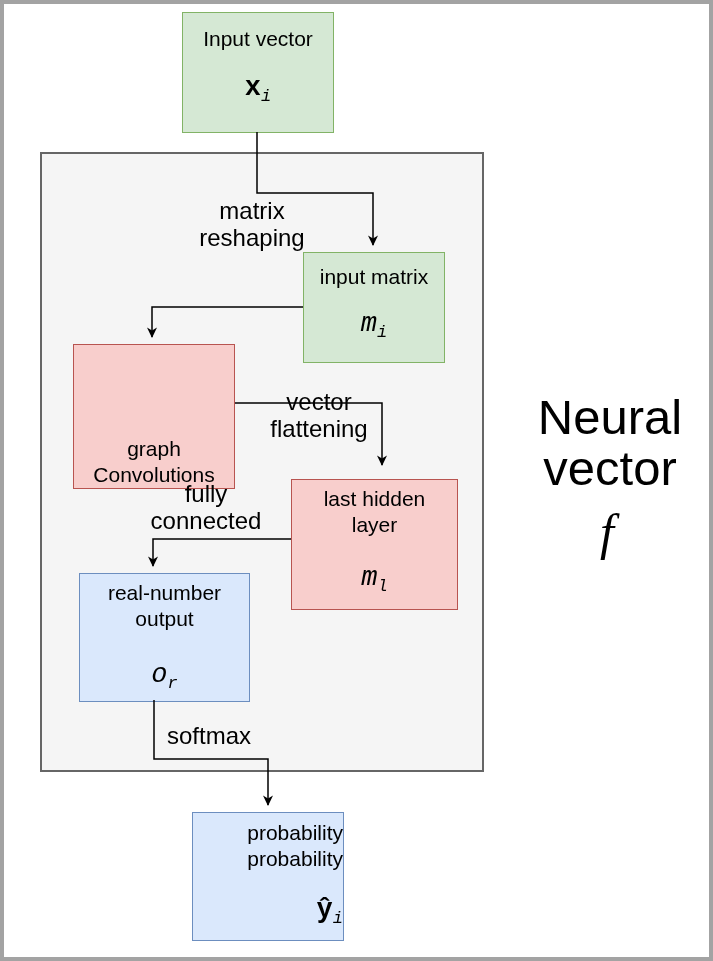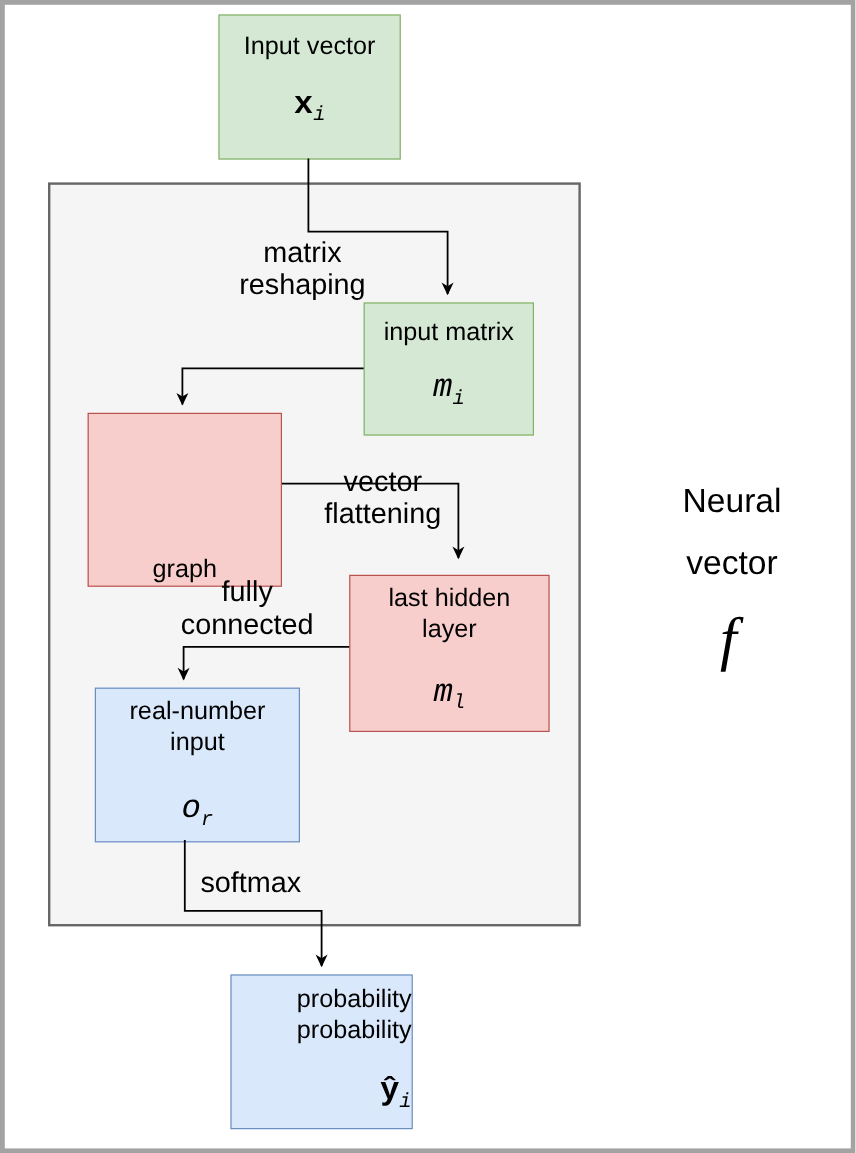--- a/index.html
+++ b/index.html
@@ -34,21 +34,21 @@
   .math .sym-bold   { font-weight:bold; font-style:normal; }
   .math .sym-italic { font-style:italic; }
   .math sub { font-size:17px; font-style:italic; line-height:0; }
 
   .edge-label {
     position:absolute; width:160px; text-align:center;
     font-size:24px; line-height:27px; background:transparent;
   }
   .side-label {
     position:absolute; left:513px; top:388px; width:186px; text-align:center;
-    font-size:28px; line-height:51px; font-weight:normal;
+    font-size:49px; line-height:51px; font-weight:normal;
   }
   .side-symbol {
     position:absolute; left:513px; top:500px; width:180px; text-align:center;
     font-family:"Liberation Serif","DejaVu Serif",serif;
     font-style:italic; font-size:50px; line-height:56px;
   }
   svg.wires { position:absolute; left:0; top:0; pointer-events:none; }
 </style>
 </head>
 <body>
@@ -62,34 +62,35 @@
     <div class="math"><span class="sym-bold">x</span><sub>i</sub></div>
   </div>
 
   <div class="node node-green" style="left:299px; top:248px; width:142px; height:111px; padding-top:11px; gap:19px;">
     <div>input matrix</div>
     <div class="math"><span class="sym-italic">m</span><sub>i</sub></div>
   </div>
 
   <div class="node node-red" style="left:69px; top:340px; width:162px; height:145px; justify-content:flex-end;">
     <div>graph</div>
+    <div>Convolutions</div>
   </div>
 
   <div class="node node-red" style="left:287px; top:475px; width:167px; height:131px; padding-top:6px; gap:25px;">
     <div>
       <div>last hidden</div>
       <div>layer</div>
     </div>
     <div class="math"><span class="sym-italic">m</span><sub>l</sub></div>
   </div>
 
   <div class="node node-blue" style="left:75px; top:569px; width:171px; height:129px; padding-top:6px; gap:28px;">
     <div>
       <div>real-number</div>
-      <div>input</div>
+      <div>output</div>
     </div>
     <div class="math"><span class="sym-italic">o</span><sub>r</sub></div>
   </div>
 
   <div class="node node-blue" style="left:188px; top:808px; width:152px; height:129px; padding-top:7px; gap:23px;align-items:flex-end;">
     <div>
       <div>probability</div>
       <div>probability</div>
     </div>
     <div class="math"><span class="sym-bold">ŷ</span><sub>i</sub></div>

